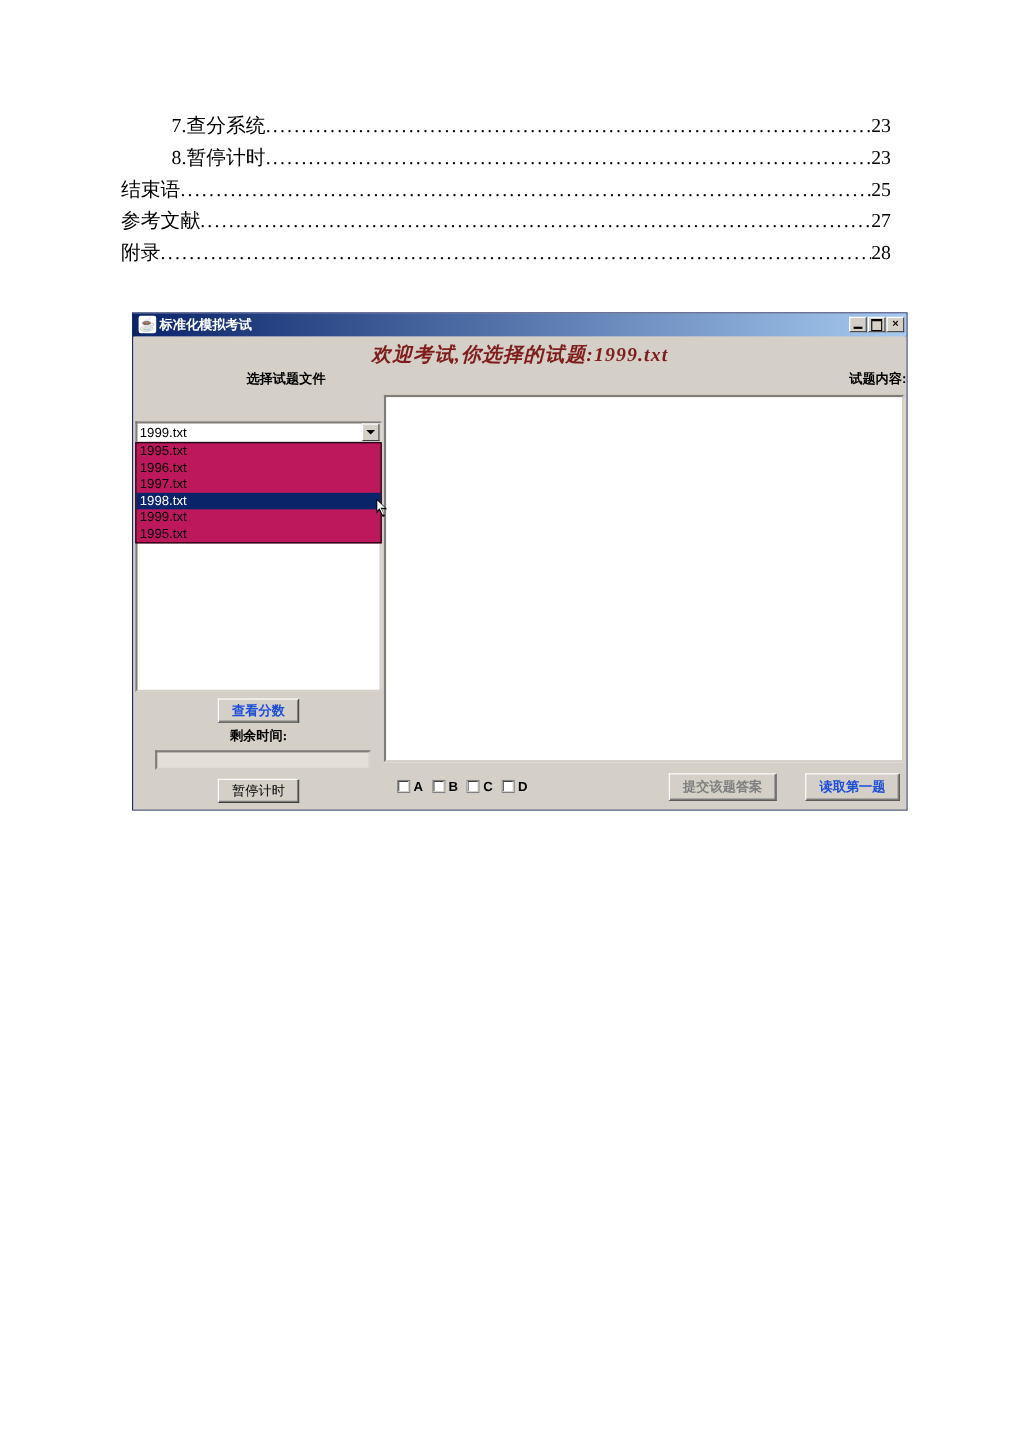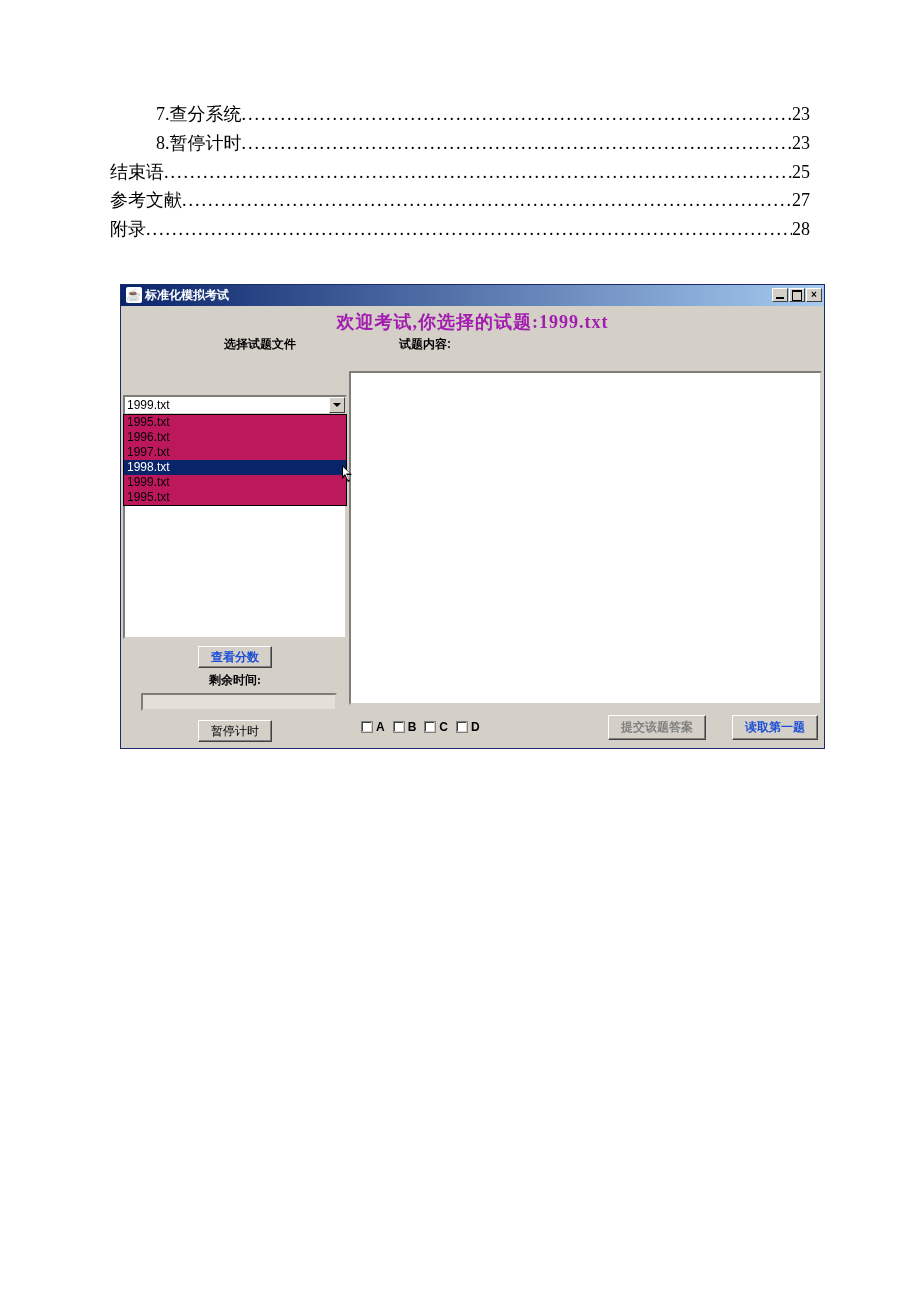--- a/index.html
+++ b/index.html
@@ -91,31 +91,32 @@
     padding: 0;
   }
   .header-zone {
     text-align: center;
     padding-top: 4px;
   }
   .welcome {
     font-family: "SimSun","宋体",serif;
     font-size: 18px;
     font-weight: bold;
-    color: #a21caf;
+    font-style: italic;
+    color: #7f1d1d;
     letter-spacing: 1px;
   }
   .sub-labels {
     display: flex;
     font-size: 12px;
     font-weight: bold;
     font-family: "SimSun","宋体",sans-serif;
   }
   .sub-left { width: 278px; text-align: center; padding: 2px 0 6px 0;}
-  .sub-right { flex: 1; text-align: left; padding: 2px 0 18px 0;}
+  .sub-right { flex: 1; text-align: right; padding: 2px 0 6px 0;}
 
   .body-row {
     display: flex;
     align-items: stretch;
   }
   .left-col {
     width: 228px;
     padding: 24px 2px 0 2px;
     display: flex;
     flex-direction: column;

